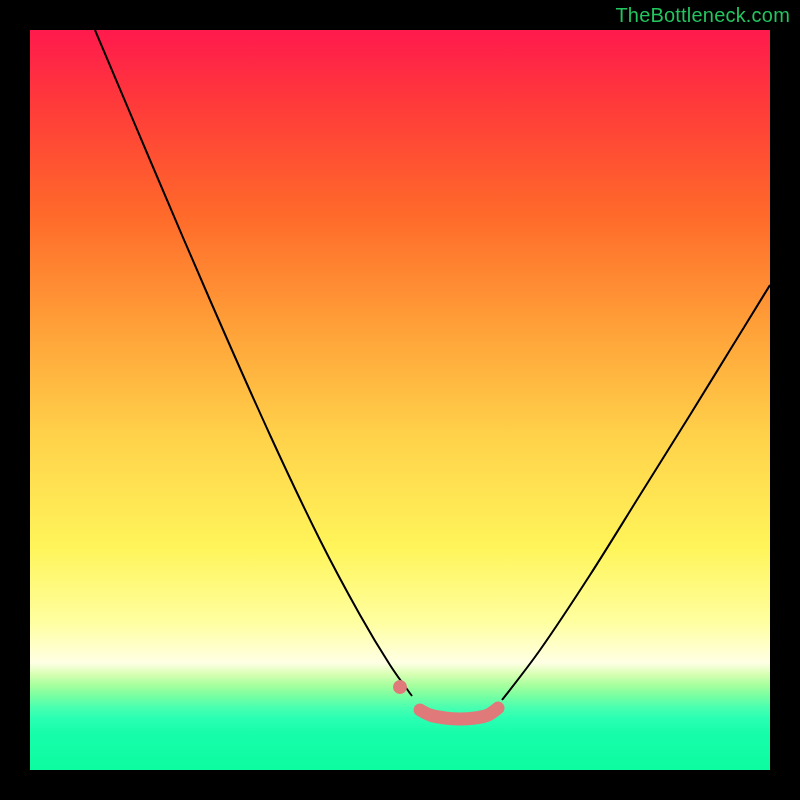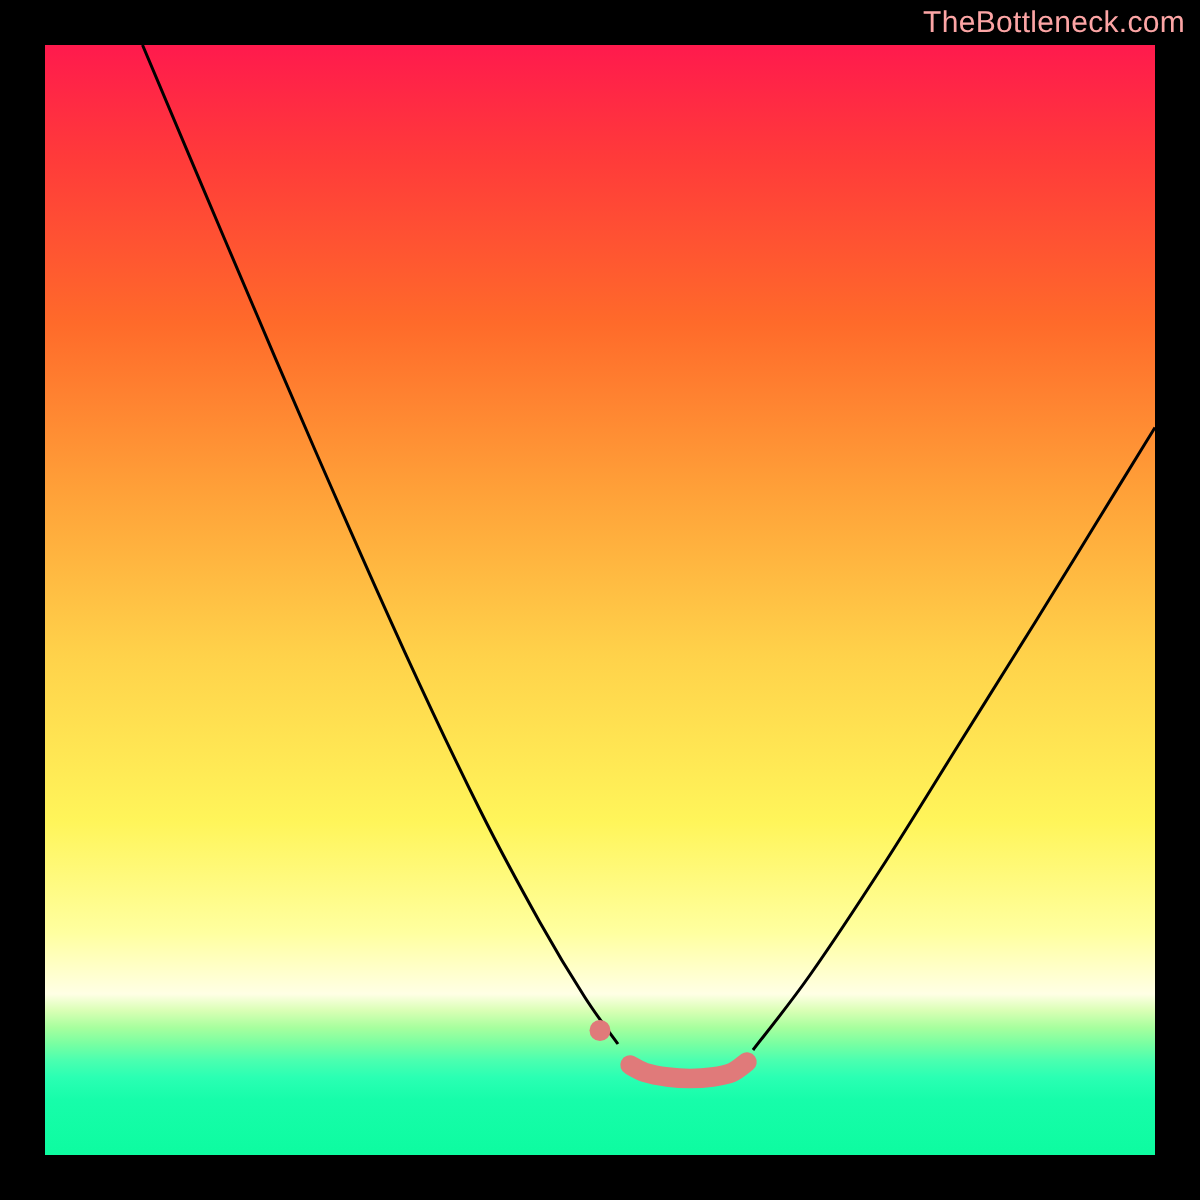--- a/index.html
+++ b/index.html
@@ -46,21 +46,21 @@
     position: absolute;
     left: 0;
     top: 0;
     width: 740px;
     height: 740px;
   }
   .watermark {
     position: absolute;
     top: 4px;
     right: 10px;
-    color: #fca5a5;
+    color: #22c55e;
     font-size: 20px;
     font-weight: 500;
     letter-spacing: 0.2px;
     user-select: none;
   }
 </style>
 </head>
 <body>
 
 <div class="frame">

